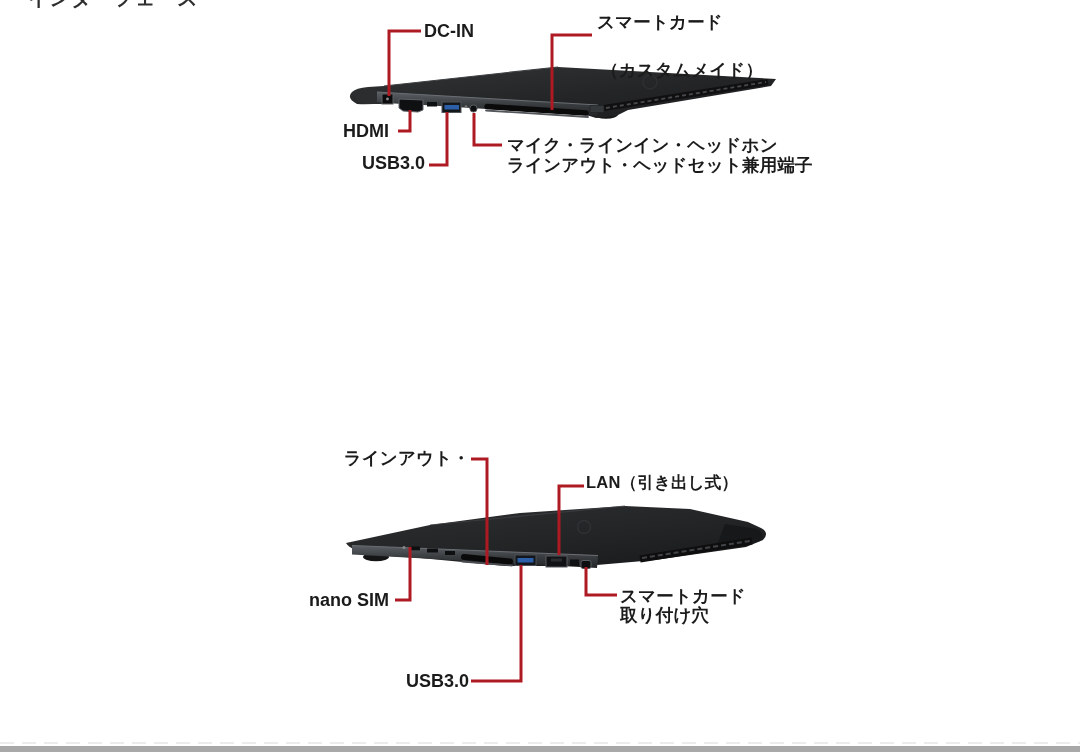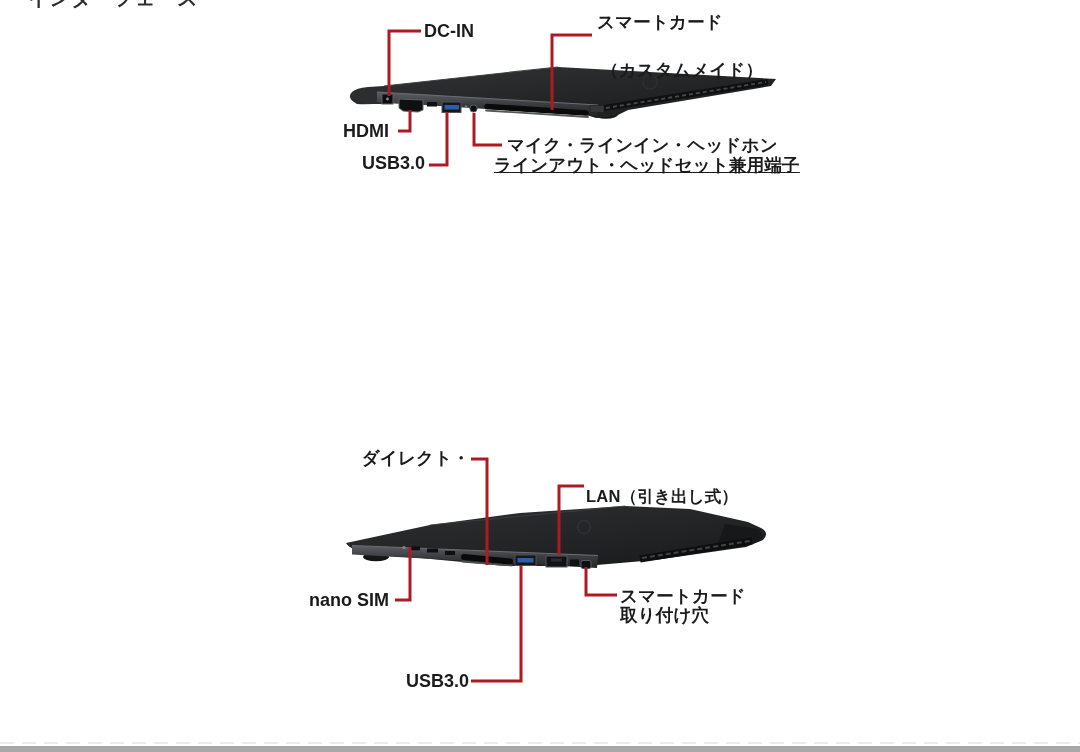--- a/index.html
+++ b/index.html
@@ -25,24 +25,24 @@
   .jp{font-weight:700;font-size:17.5px;line-height:20px;letter-spacing:0.2px;}
   .jp-sm{font-weight:700;font-size:16.5px;line-height:19px;letter-spacing:0.2px;}
   .right-align{text-align:right;}
   
   .lbl-dcin{left:424px;top:21px;}
   .lbl-smart1{left:597px;top:12px;}
   .lbl-smart2{left:588px;top:60px;margin-left:13px;}
   .lbl-hdmi{left:343px;top:121px;}
   .lbl-usb3-top{left:362px;top:153px;}
   .lbl-audio1{left:507px;top:135px;text-align:right;}
-  .lbl-audio2{left:494px;top:155px;text-decoration:underline;}
+  .lbl-audio2{left:507px;top:155px;}
   
   .lbl-direct{left:263px;top:448px;width:207px;}
-  .lbl-lan{left:586px;top:487px;}
+  .lbl-lan{left:586px;top:473px;}
   .lbl-nanosim{left:309px;top:590px;}
   .lbl-lock1{left:620px;top:586px;}
   .lbl-lock2{left:620px;top:605px;}
   .lbl-usb3-bottom{left:406px;top:671px;}
   
   .cropped-heading{
     position:absolute;left:28px;top:0;height:9px;width:260px;overflow:hidden;
   }
   .cropped-heading > span{
     position:absolute;left:0;top:-15px;font-size:20px;font-weight:700;color:#2e2e2e;
@@ -156,21 +156,21 @@
 
   <div class="label lat lbl-dcin">DC-IN</div>
   <div class="label jp lbl-smart1">スマートカード</div>
   <div class="label jp lbl-smart2">（カスタムメイド）</div>
   <div class="label lat lbl-hdmi">HDMI</div>
   <div class="label lat lbl-usb3-top">USB3.0</div>
   <div class="label jp lbl-audio1">マイク・ラインイン・ヘッドホン</div>
   <div class="label jp lbl-audio2">ラインアウト・ヘッドセット兼用端子</div>
 
   <div class="label jp right-align lbl-direct">
-    <div>ダイレクト・</div>
+    <div>ラインアウト・</div>
   </div>
   <div class="label jp-sm lbl-lan">LAN（引き出し式）</div>
   <div class="label lat lbl-nanosim">nano SIM</div>
   <div class="label jp lbl-lock1">スマートカード</div>
   <div class="label jp lbl-lock2">取り付け穴</div>
   <div class="label lat lbl-usb3-bottom">USB3.0</div>
 
   <div class="bottom-dashes"></div>
   <div class="bottom-bar"></div>
 </div>

